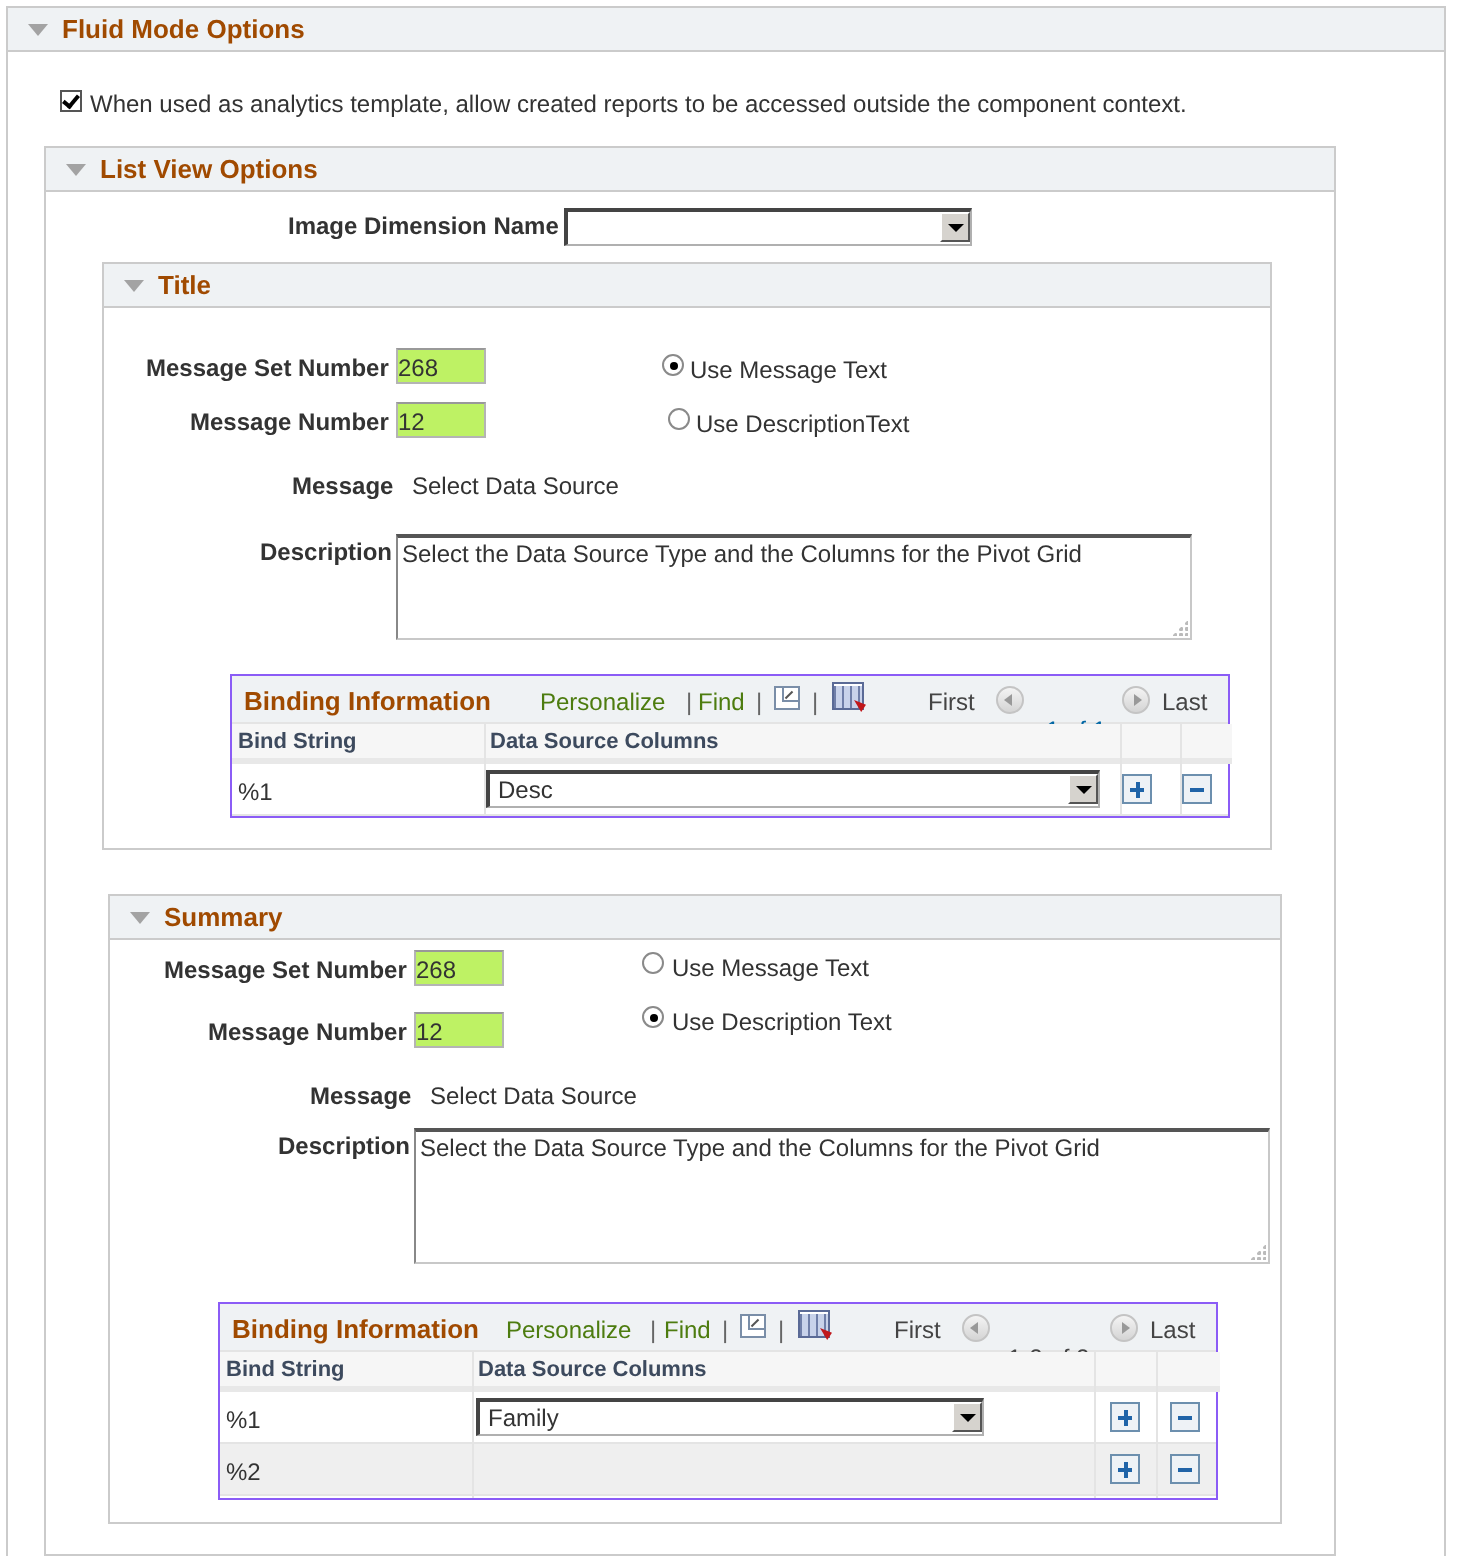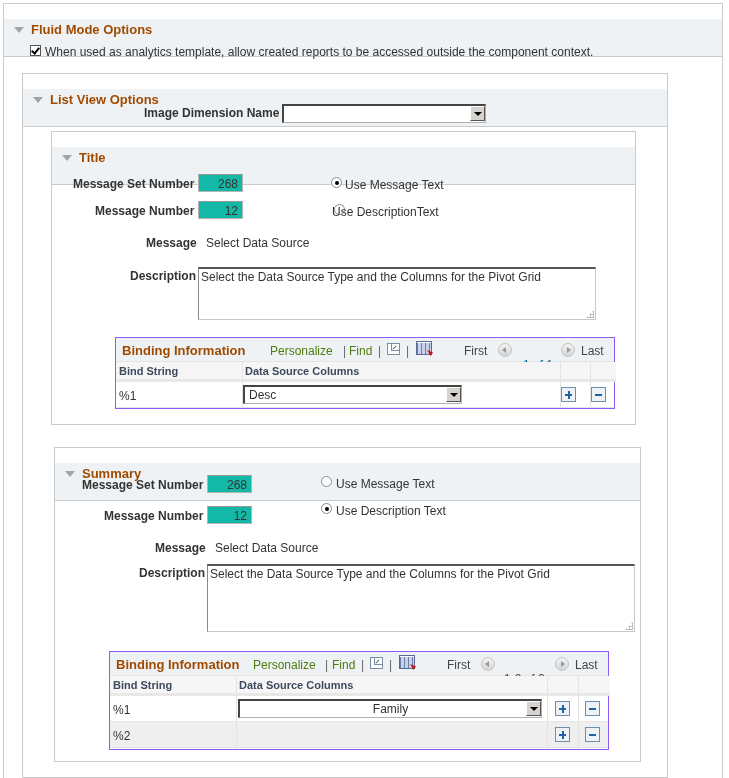--- a/index.html
+++ b/index.html
@@ -1,23 +1,23 @@
 <!DOCTYPE html>
 <html><head>
 <meta charset="utf-8">
 <style>
   * { box-sizing: border-box; margin: 0; padding: 0; }
   body { width: 729px; height: 778px; background: #fff; font-family: "Liberation Sans", sans-serif; font-size: 12px; color: #333; position: relative; overflow: hidden; }
   .group-box { position: absolute; border: 1px solid #cbcbcb; background: #fff; }
-  .group-header { position: absolute; left: 0; right: 0; top: 15px; height: 38px; background: #eff2f4; border-bottom: 1px solid #cbcbcb; }
+  .group-header { position: absolute; left: 0; right: 0; top: 0; height: 22px; background: #eff2f4; border-bottom: 1px solid #cbcbcb; }
   .group-header .tri { position: absolute; top: 8px; width: 0; height: 0; border-left: 5px solid transparent; border-right: 5px solid transparent; border-top: 6px solid #a3a3a3; }
   .group-header .title { position: absolute; top: 3px; font-weight: bold; color: #a04a00; font-size: 13px; }
   .lbl { position: absolute; font-weight: bold; color: #333; font-size: 12px; text-align: right; white-space: nowrap; }
   .txt { position: absolute; color: #333; font-size: 12px; white-space: nowrap; }
-  .num-input { position: absolute; height: 18px; border: 1px solid #b4b4b4; border-top-color: #999; background: #14b8a6; font-size: 12px; text-align: right; padding: 1px 4px 0 0; color: #333; }
+  .num-input { position: absolute; height: 18px; border: 1px solid #b4b4b4; border-top-color: #999; background: #bef264; font-size: 12px; padding: 1px 4px 0 0; color: #333; }
   .radio { position: absolute; width: 11px; height: 11px; border-radius: 50%; border: 1px solid #8a8a8a; background: #fff; }
   .radio.on::after { content: ""; position: absolute; left: 2.5px; top: 2.5px; width: 4px; height: 4px; border-radius: 50%; background: #000; }
   .radio-label { position: absolute; font-weight: normal; font-size: 12px; color: #333; white-space: nowrap; }
   .textarea { position: absolute; border: 1px solid #c8c8c8; border-top: 2px solid #555; border-left: 1px solid #888; background: #fff; font-size: 12px; padding: 1px 2px; color: #333; }
   .textarea .grip { position: absolute; right: 1px; bottom: 1px; width: 8px; height: 8px; background:
       radial-gradient(circle, #bbb 1px, transparent 1.2px) 0 0 / 3px 3px; clip-path: polygon(100% 0, 100% 100%, 0 100%); }
   .select { position: absolute; height: 19px; border: 1px solid #b0b0b0; border-top: 2px solid #444; border-left: 2px solid #444; background: #fff; font-size: 12px; padding: 1px 4px; color: #333; }
   .select .btn { position: absolute; right: 0; top: 0; width: 15px; height: 15px; background: #d6d3ce; border-left: 1px solid #888; border: 1px solid #fff; border-right-color: #555; border-bottom-color: #555; }
   .select .btn::after { content: ""; position: absolute; left: 3px; top: 5px; border-left: 4px solid transparent; border-right: 4px solid transparent; border-top: 4px solid #000; }
   .grid { position: absolute; border: 1px solid #8b5cf6; background: #fff; }
@@ -84,21 +84,21 @@
 </div>
 
 <span class="lbl" style="left:73px; top:177px;">Message Set Number</span>
 <input class="num-input" style="left: 198px; top: 174px; width: 45px;" value="268">
 <span class="lbl" style="left:95px; top:204px;">Message Number</span>
 <input class="num-input" style="left: 198px; top: 201px; width: 45px;" value="12">
 
 <span class="radio on" style="left:331px; top:177px;"></span>
 <span class="radio-label" style="left:345px; top:178px;">Use Message Text</span>
 <span class="radio" style="left:334px; top:204px;"></span>
-<span class="radio-label" style="left:332px; top:205px;">Use DescriptionText</span>
+<span class="radio-label" style="left:348px; top:205px;">Use DescriptionText</span>
 
 <span class="lbl" style="left:146px; top:236px;">Message</span>
 <span class="txt" style="left:206px; top:236px;">Select Data Source</span>
 
 <span class="lbl" style="left:130px; top:269px;">Description</span>
 <div class="textarea" style="left:198px; top:267px; width:398px; height:53px;">
   <span>Select the Data Source Type and the Columns for the Pivot Grid</span>
   <span class="grip"></span>
 </div>
 
@@ -117,21 +117,21 @@
     <span class="nav-count" style="left:407px;">1 of 1</span>
     <span class="nav-arrow next" style="left:445px;"></span>
     <span class="nav-txt" style="left:465px;">Last</span>
   </div>
   <div class="col-head" style="left:0; top:24px; width:126px;">Bind String</div>
   <div class="col-head" style="left:126px; top:24px; width:318px;">Data Source Columns</div>
   <div class="col-head" style="left:444px; top:24px; width:30px;"></div>
   <div class="col-head" style="left:474px; top:24px; width:26px;"></div>
   <div class="row" style="top:44px;">
     <span class="cell-txt" style="left:3px;">%1</span>
-    <div class="select" style="left:127px; top:3px; width:219px;">
+    <div class="select" style="left:127px; top:3px; width:307px;">
       <span>Desc</span>
       <span class="btn"></span>
     </div>
     <span class="pm-btn plus" style="left:445px; top:5px;"></span>
     <span class="pm-btn minus" style="left:475px; top:5px;"></span>
   </div>
   <span class="col-div" style="left:126px; top:24px; height:46px;"></span>
   <span class="col-div" style="left:444px; top:24px; height:46px;"></span>
   <span class="col-div" style="left:474px; top:24px; height:46px;"></span>
 </div>
@@ -177,21 +177,21 @@
     <span class="nav-count" style="left:394px; color:#444;">1-2 of 2</span>
     <span class="nav-arrow next" style="left:445px;"></span>
     <span class="nav-txt" style="left:465px;">Last</span>
   </div>
   <div class="col-head" style="left:0; top:24px; width:126px;">Bind String</div>
   <div class="col-head" style="left:126px; top:24px; width:311px;">Data Source Columns</div>
   <div class="col-head" style="left:437px; top:24px; width:31px;"></div>
   <div class="col-head" style="left:468px; top:24px; width:32px;"></div>
   <div class="row" style="top:44px;">
     <span class="cell-txt" style="left:3px;">%1</span>
-    <div class="select" style="left:128px; top:3px; width:304px;text-align:center;">
+    <div class="select" style="left:128px; top:3px; width:254px;">
       <span>Family</span>
       <span class="btn"></span>
     </div>
     <span class="pm-btn plus" style="left:445px; top:5px;"></span>
     <span class="pm-btn minus" style="left:475px; top:5px;"></span>
   </div>
   <div class="row alt" style="top:70px;">
     <span class="cell-txt" style="left:3px;">%2</span>
     <span class="pm-btn plus" style="left:445px; top:5px;"></span>
     <span class="pm-btn minus" style="left:475px; top:5px;"></span>

